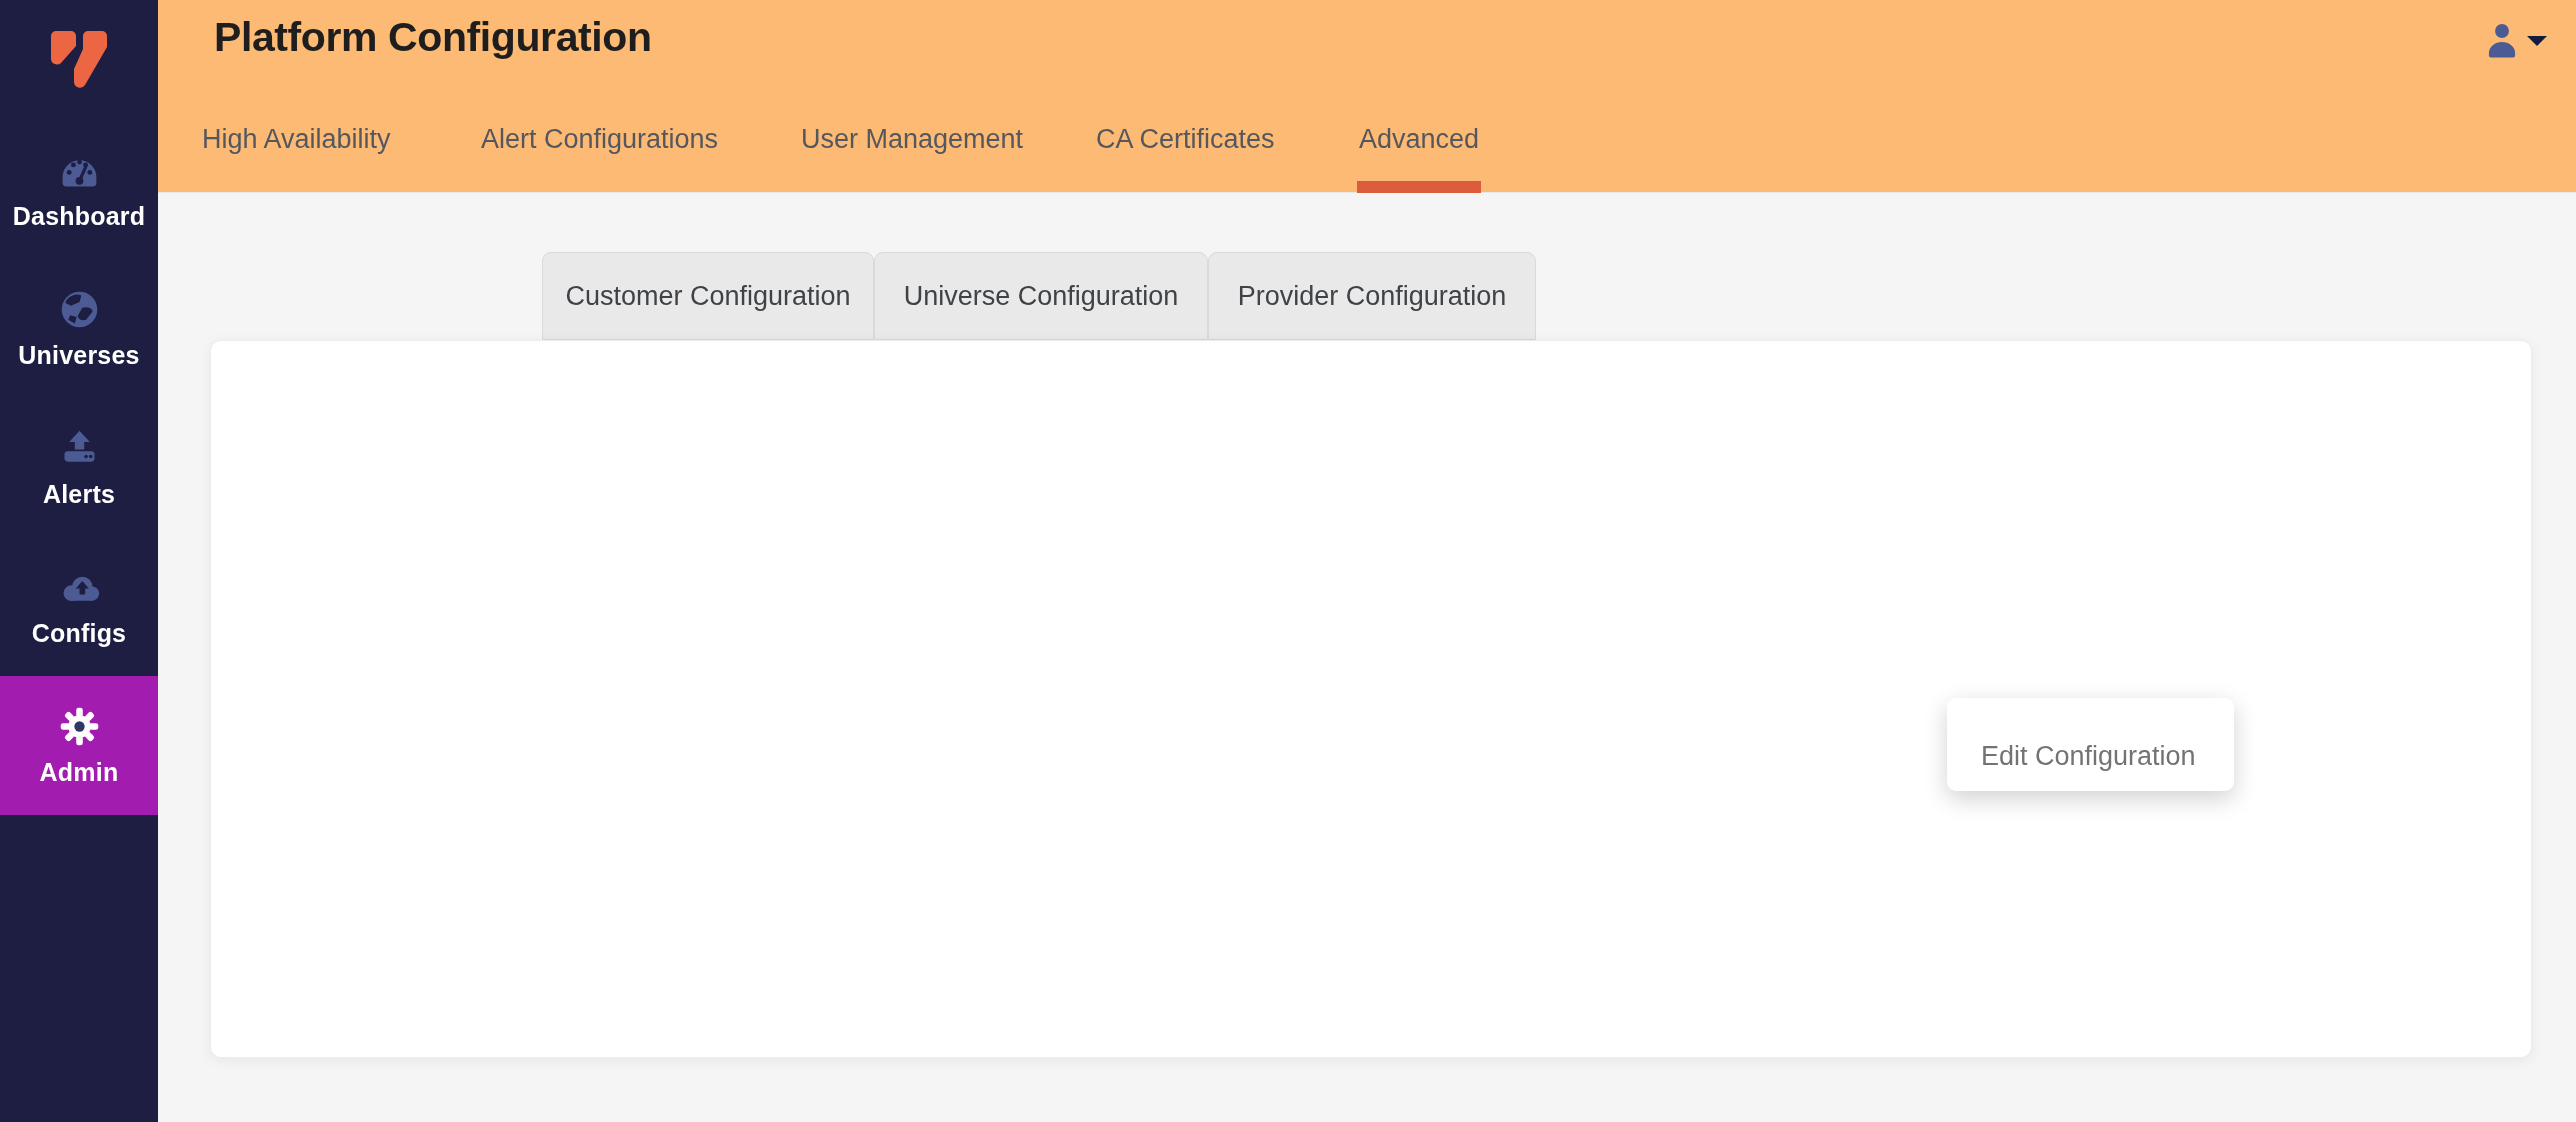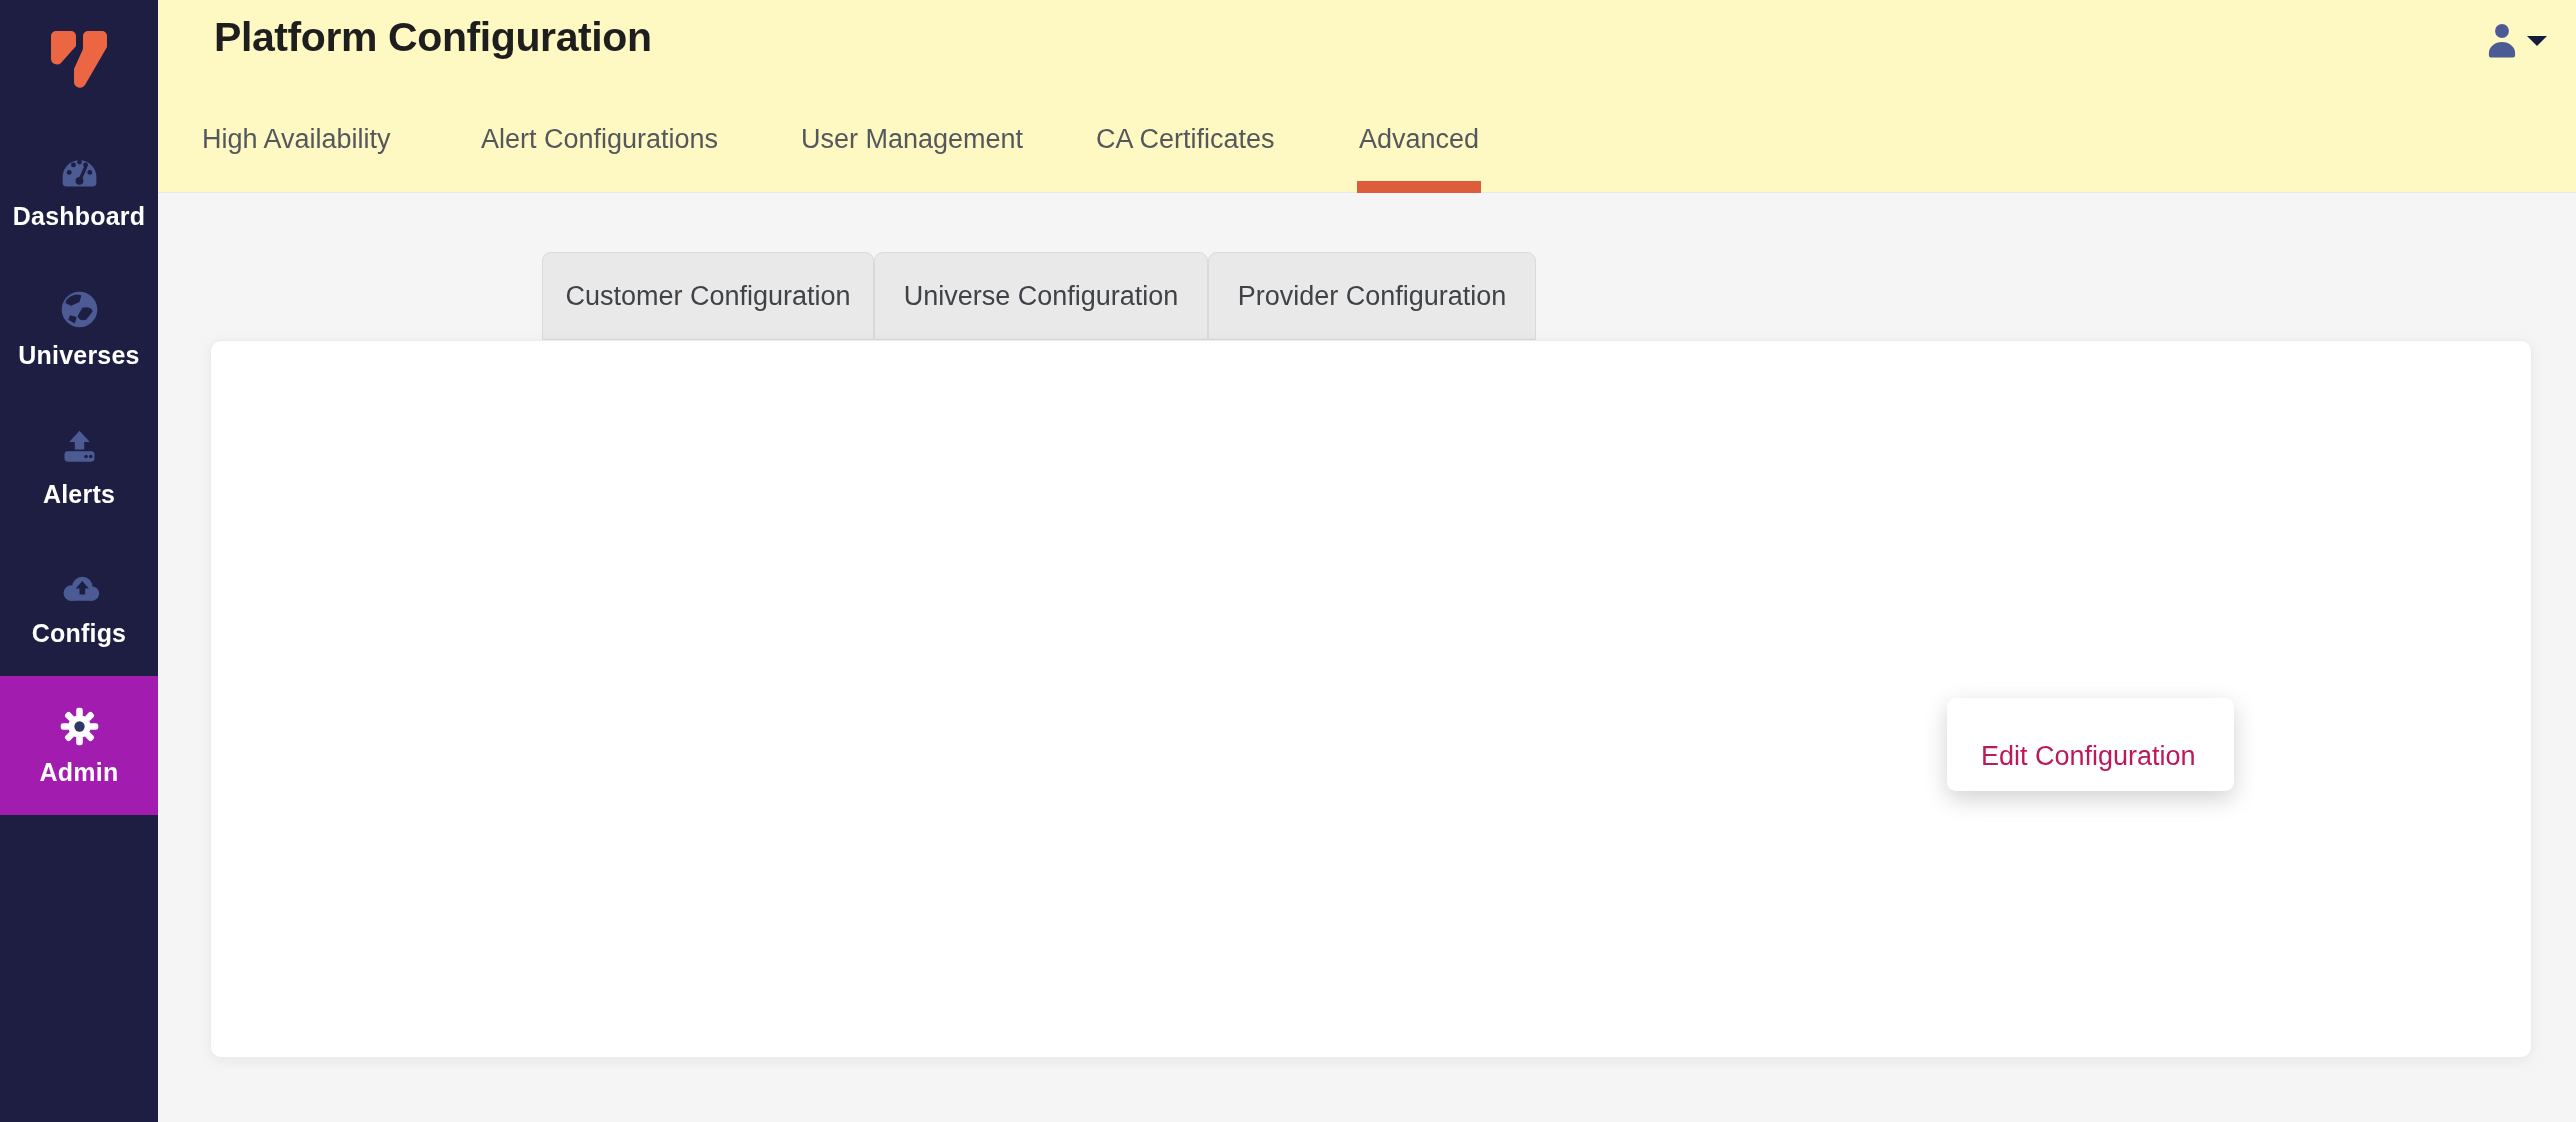--- a/index.html
+++ b/index.html
@@ -27,21 +27,21 @@
     gap:9px; cursor:pointer;
   }
   .nav-item .nav-label {
     color:#ffffff; font-size:25px; font-weight:600; letter-spacing:0.2px;
   }
   .nav-item.active { background:#a21caf;text-align:center; }
 
   
   .header {
     position:absolute; left:158px; top:0; width:2418px; height:193px;
-    background:#fef9c3; border-bottom:0.9px solid #e8e8e8; z-index:10;
+    background:#fdba74; border-bottom:0.9px solid #e8e8e8; z-index:10;
   }
   .page-title {
     position:absolute; left:56px; top:14.4px;
     font-size:41px; font-weight:800; color:#1e1e1e; letter-spacing:-0.4px;
   }
   .main-tab {
     position:absolute; top:124px; height:69px;
     font-size:27px; color:#54585e; cursor:pointer;
   }
   .main-tab.active::after {
@@ -143,21 +143,21 @@
     border-top:11.7px solid #3f4c85;
   }
 
   .dropdown-menu {
     position:absolute; left:1789px; top:504px; width:287px; height:93px;
     background:#ffffff; border-radius:9px;
     box-shadow:0 7.2px 23.4px rgba(0,0,0,0.18);
     display:flex; align-items:center; z-index:5;
   }
   .dropdown-item {
-    padding-left:34px; font-size:27px; color:#be185d; cursor:pointer; width:100%;margin-top:24px;
+    padding-left:34px; font-size:27px; color:#737373; cursor:pointer; width:100%;margin-top:24px;
   }
 
   .page-size-btn {
     position:absolute; left:155px; top:527px; width:103px; height:76px;
     background:#ffffff; border:1.8px solid #d7d7d7; border-radius:12.6px;
     display:flex; align-items:center; justify-content:center; gap:10.8px;
     font-size:29px; color:#222222; cursor:pointer;
   }
   .page-size-caret {
     width:0; height:0;

